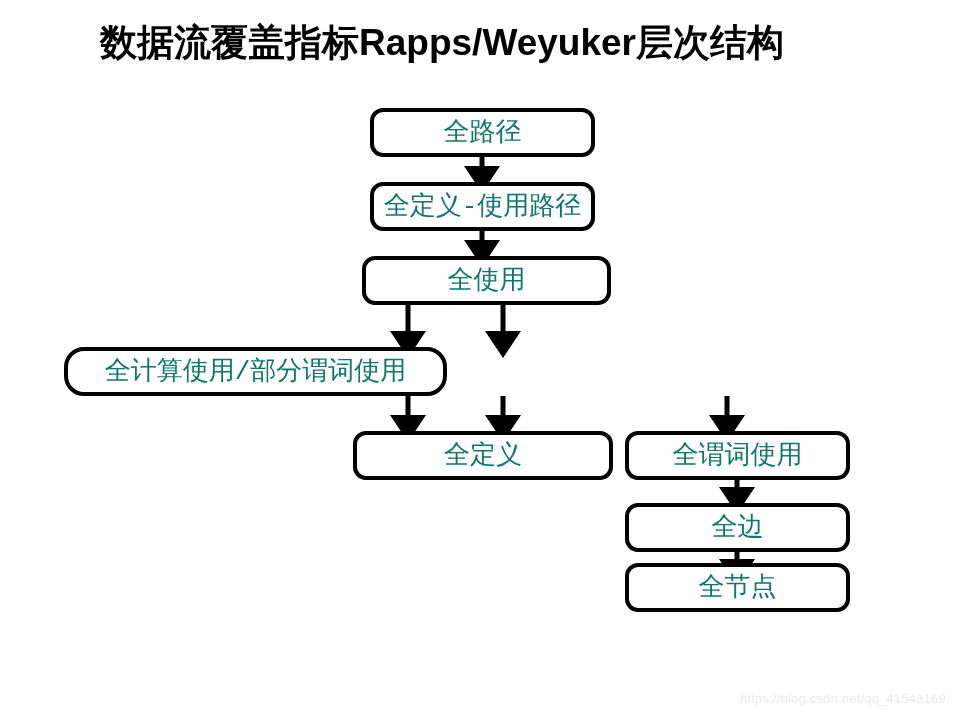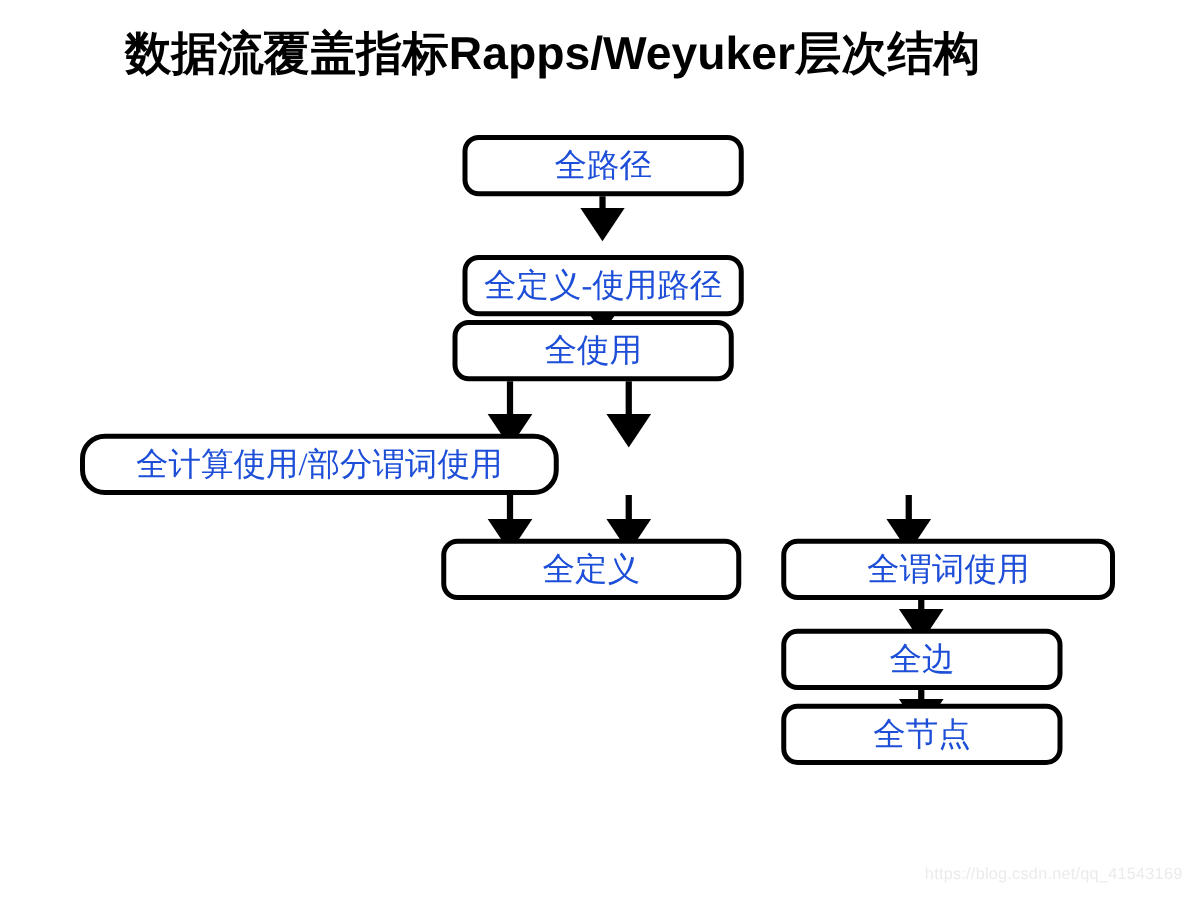--- a/index.html
+++ b/index.html
@@ -46,24 +46,24 @@
   }
   .node {
     position: absolute;
     box-sizing: border-box;
     border: 4px solid #000000;
     border-radius: 13px;
     background: #ffffff;
     display: flex;
     align-items: center;
     justify-content: center;
-    font-family: Liberation Serif, serif;
+    font-family: Liberation Mono, monospace;
     font-size: 26px;
     line-height: 1;
-    color: #1d4ed8;
+    color: #0f766e;
     white-space: nowrap;
     z-index: 2;
   }
   .node.overflow {
     overflow: visible;
   }
   .node .label {
     display: block;
     white-space: nowrap;
   }
@@ -119,38 +119,38 @@
 
       <line x1="737" y1="480" x2="737" y2="498" stroke="#000000" stroke-width="5" marker-end="url(#ah)"></line>
 
       <line x1="737" y1="552" x2="737" y2="570" stroke="#000000" stroke-width="5" marker-end="url(#ah)"></line>
     </svg>
 
     <div class="node" style="left:370px; top:108px; width:225px; height:49px;">
       <span class="label">全路径</span>
     </div>
 
-    <div class="node overflow" style="left:370px; top:182px; width:225px; height:49px;margin-top:22px;">
+    <div class="node overflow" style="left:370px; top:182px; width:225px; height:49px;">
       <span class="label">全定义-使用路径</span>
     </div>
 
-    <div class="node" style="left:362px; top:256px; width:225px; height:49px;justify-content:center;">
+    <div class="node" style="left:362px; top:256px; width:249px; height:49px;justify-content:center;">
       <span class="label">全使用</span>
     </div>
 
     <div class="node" style="left:64px; top:347px; width:383px; height:49px;border-radius:20px;">
       <span class="label">全计算使用/部分谓词使用</span>
     </div>
 
 
-    <div class="node" style="left:353px; top:431px; width:240px; height:49px;align-items:center;">
+    <div class="node" style="left:353px; top:431px; width:260px; height:49px;align-items:center;">
       <span class="label">全定义</span>
     </div>
 
-    <div class="node" style="left:625px; top:431px; width:267px; height:49px;">
+    <div class="node" style="left:625px; top:431px; width:225px; height:49px;">
       <span class="label">全谓词使用</span>
     </div>
 
     <div class="node" style="left:625px; top:503px; width:225px; height:49px;">
       <span class="label">全边</span>
     </div>
 
     <div class="node" style="left:625px; top:563px; width:225px; height:49px;">
       <span class="label">全节点</span>
     </div>

